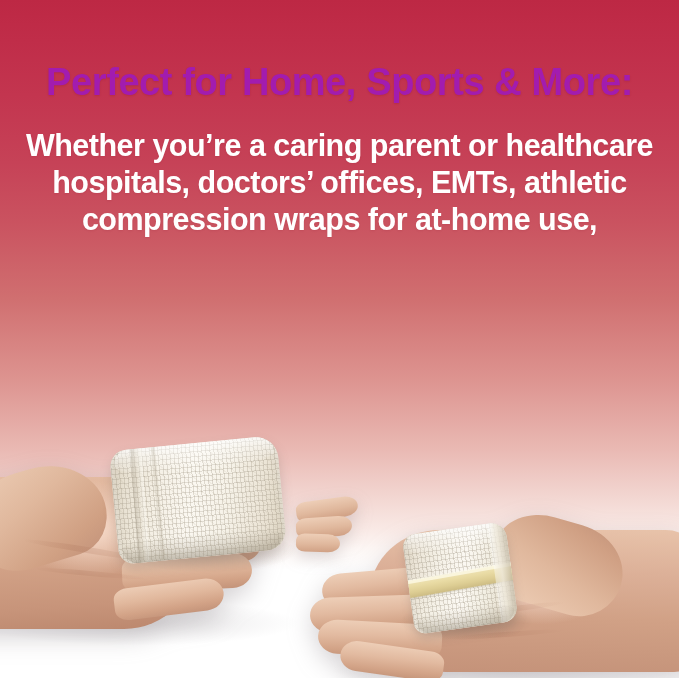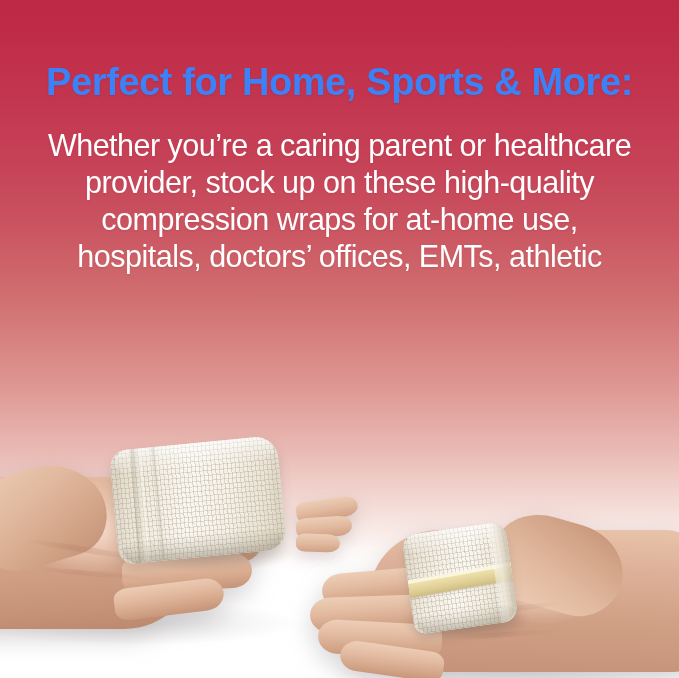--- a/index.html
+++ b/index.html
@@ -42,33 +42,33 @@
   
   .copy {
     position:absolute; left:0; top:0;
     width:679px;
     text-align:center;
     z-index:6;
   }
 
   .headline {
     margin-top:59px;
-    color:#3b82f6;
+    color:#a21caf;
     font-weight:700;
     font-size:38px;
     line-height:47px;
     letter-spacing:-0.4px;
     padding:0 36px;
     text-shadow:0 1px 2px rgba(130,15,35,0.18);
   }
 
   .body-copy {
     margin-top:21px;
     color:#ffffff;
-    font-weight:400;
+    font-weight:700;
     font-size:30.5px;
     line-height:37px;
     letter-spacing:-0.5px;
     padding:0 18px;
     text-shadow:0 1px 2px rgba(150,40,55,0.16);
   }
   .body-copy .ln { display:block; white-space:nowrap; }
 
   
   .hand-left {
@@ -311,23 +311,22 @@
 
   <div class="bg-gradient"></div>
 
   <div class="copy">
     <div class="headline">
       <span class="ln">Perfect for Home,</span>
       <span class="ln">Sports &amp; More:</span>
     </div>
     <div class="body-copy">
       <span class="ln">Whether you’re a caring parent or healthcare</span>
-      <span class="ln">provider, stock up on these high-quality</span>
+      <span class="ln">hospitals, doctors’ offices, EMTs, athletic</span>
       <span class="ln">compression wraps for at-home use,</span>
-      <span class="ln">hospitals, doctors’ offices, EMTs, athletic</span>
     </div>
   </div>
 
   <div class="ground-shadow gs-left"></div>
   <div class="ground-shadow gs-right"></div>
 
   <div class="hand-left">
     <div class="hl-palm"></div>
     <div class="hl-thumb"></div>
     <div class="hl-finger hl-f1"></div>

